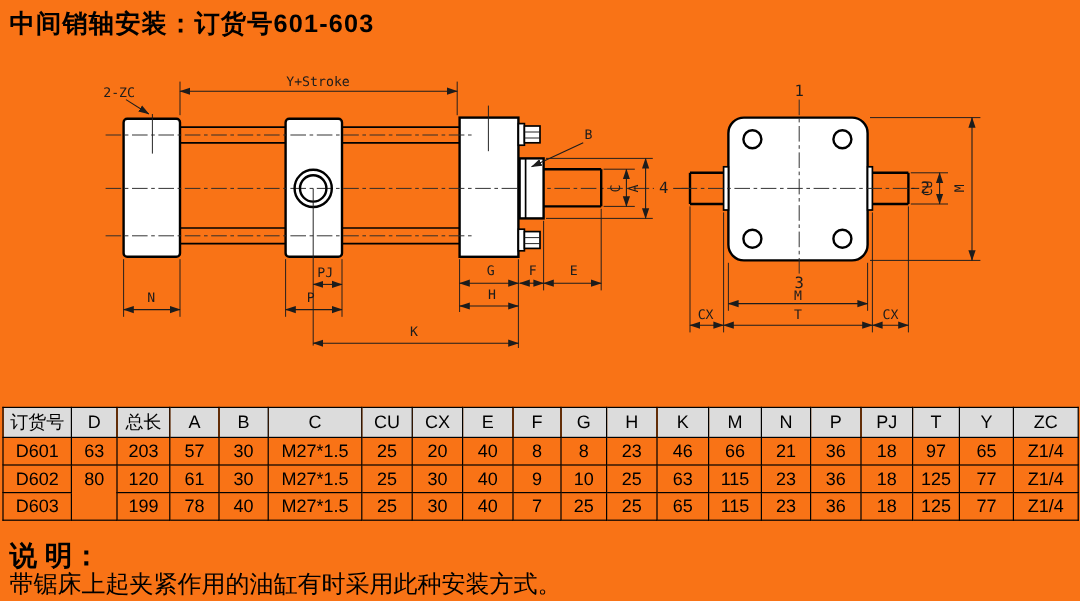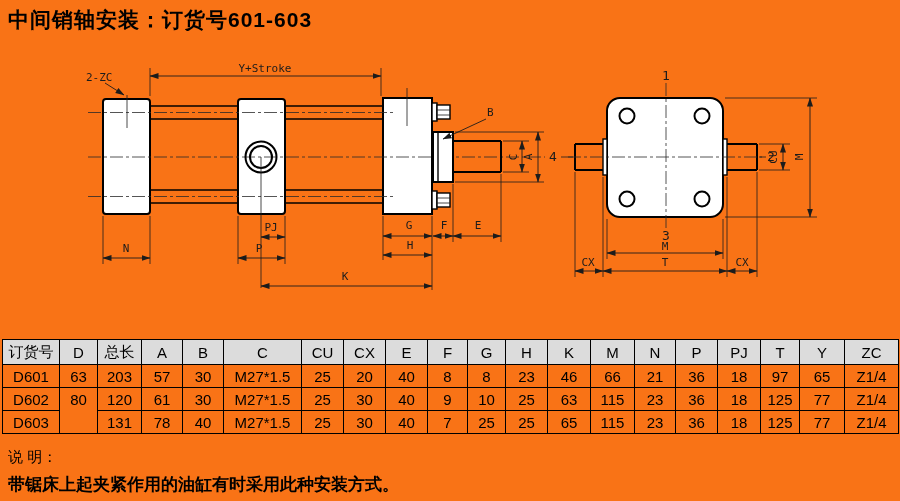--- a/index.html
+++ b/index.html
@@ -31,24 +31,24 @@
   }
   table.dims th, table.dims td {
     border:1px solid #000; text-align:center; padding:0; height:22px;
     white-space:nowrap; overflow:hidden;
   }
   table.dims th { background:#dcdcdc; font-weight:normal; height:24px; }
   th.leftal, td.leftal { text-align:left; padding-left:7px; }
   td.mergecell { vertical-align:top; line-height:23px;margin-left:28px; }
 
   .notes-heading {
-    position:absolute; left:8px; top:448px; font-size:15px; font-weight:normal;
+    position:absolute; left:8px; top:448px; font-size:23px; font-weight:bold;
   }
   .notes-body {
-    position:absolute; left:8px; top:473px; font-size:17px;font-weight:bold;
+    position:absolute; left:8px; top:473px; font-size:20px;
   }
 </style>
 </head>
 <body>
 
 <div class="page">
 
   <div class="title">中间销轴安装：订货号601-603</div>
 
   <svg class="drawing" width="900" height="280" viewBox="0 55 900 280" xmlns="http://www.w3.org/2000/svg">
@@ -295,21 +295,21 @@
       <td>115</td>
       <td>23</td>
       <td>36</td>
       <td>18</td>
       <td>125</td>
       <td>77</td>
       <td>Z1/4</td>
     </tr>
     <tr>
       <td class="leftal">D603</td>
-      <td>131</td>
+      <td>199</td>
       <td>78</td>
       <td>40</td>
       <td>M27*1.5</td>
       <td>25</td>
       <td>30</td>
       <td>40</td>
       <td>7</td>
       <td>25</td>
       <td>25</td>
       <td>65</td>

